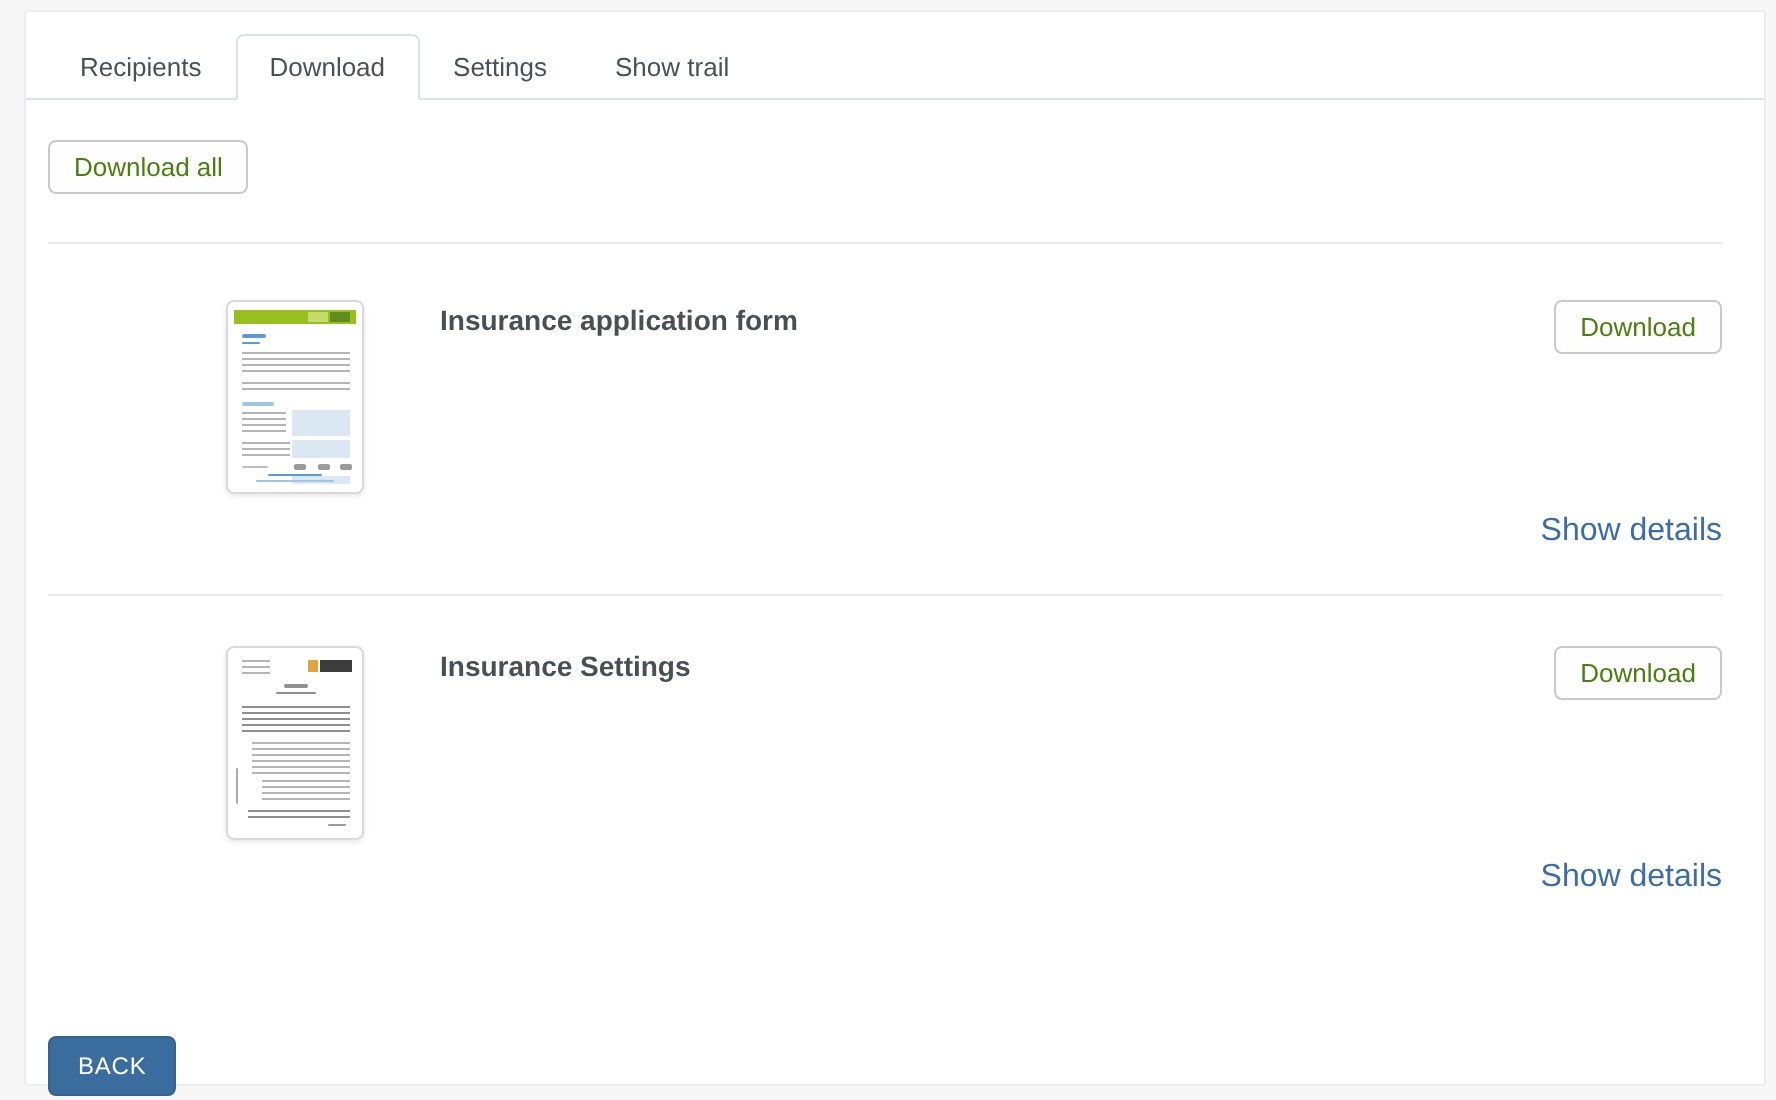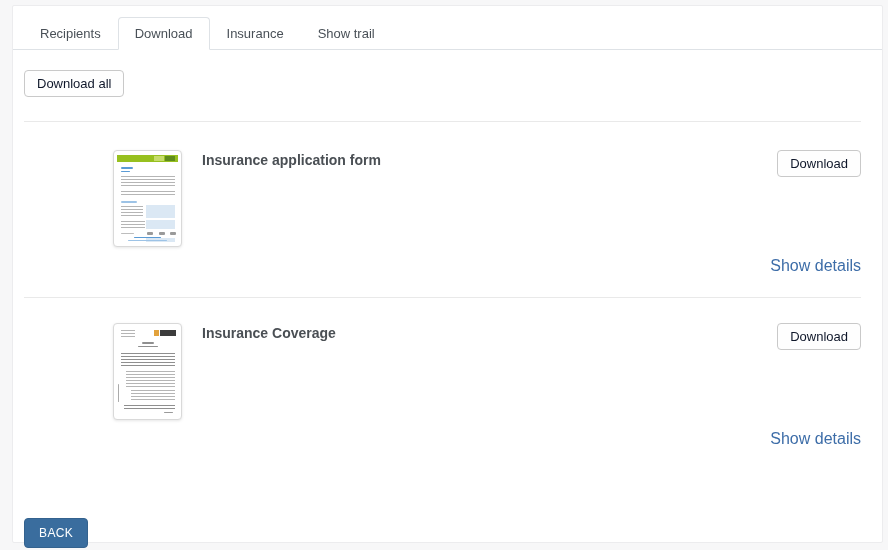--- a/index.html
+++ b/index.html
@@ -37,32 +37,32 @@
   .tab.active {
     background: #fff;
     border-color: #dee2e6 #dee2e6 #ffffff;
     color: #495057;
   }
   
   .content { padding: 0 21px 0 11px; }
   .btn {
     display: inline-block;
     font-size: 13px;
-    color: #0f172a;
+    color: #4d7c0f;
     background: #fefefe;
     border: 1px solid #c9c9c9;
     border-radius: 4px;
     padding: 5px 12px;
     cursor: pointer;
   }
   .download-all-wrap { margin: 20px 0 24px 0; }
   .hr { border: 0; border-top: 1px solid #e9e9e9; height: 0; }
   .doc-row { padding: 28px 0 22px 0; }
   .doc-row.second { padding: 25px 0 12px 0; }
-  .doc-main { display: flex; align-items: flex-start; }
+  .doc-main { display: flex; align-items: flex-start; gap: 18px; }
   .thumb-cell { width: 158px; flex: 0 0 158px; display: flex; justify-content: flex-end; }
   .thumb {
     width: 69px; height: 97px;
     background: #fff;
     border: 1px solid #d9d9d9;
     border-radius: 4px;
     box-shadow: 0 1px 3px rgba(0,0,0,0.10);
     position: relative;
     overflow: hidden;
   }
@@ -111,21 +111,21 @@
   .logo2-orange { background: #e2a23c; }
 </style>
 </head>
 <body>
 
 <div class="card">
 
   <div class="tabbar">
     <div class="tab">Recipients</div>
     <div class="tab active">Download</div>
-    <div class="tab">Insurance</div>
+    <div class="tab">Settings</div>
     <div class="tab">Show trail</div>
   </div>
 
   <div class="content">
 
     <div class="download-all-wrap">
       <button class="btn">Download all</button>
     </div>
 
     <hr class="hr">
@@ -178,21 +178,21 @@
             <div class="t-abs line" style="left:28px; top:18px; width:12px; background:#8f8f8f;"></div>
             <div class="t-abs line" style="left:24px; top:22px; width:20px; height:1px; background:#8f8f8f;"></div>
             <div class="t-abs para dark" style="left:7px; right:6px; top:29px; height:14px;"></div>
             <div class="t-abs para" style="left:12px; right:6px; top:47px; height:16px;"></div>
             <div class="t-abs para" style="left:17px; right:6px; top:66px; height:12px;"></div>
             <div class="t-abs para dark" style="left:10px; right:6px; top:81px; height:4px;"></div>
             <div class="t-abs line" style="left:4px; top:60px; width:1px; height:18px; background:#aaa;"></div>
             <div class="t-abs line" style="right:8px; bottom:6px; width:9px; height:1px; background:#9a9a9a;"></div>
           </div>
         </div>
-        <div class="doc-title">Insurance Coverage</div>
+        <div class="doc-title">Insurance Settings</div>
         <div class="row-actions">
           <button class="btn">Download</button>
         </div>
       </div>
       <div class="details-line">
         <a class="link">Show details</a>
       </div>
     </div>
 
     <div class="back-wrap">

